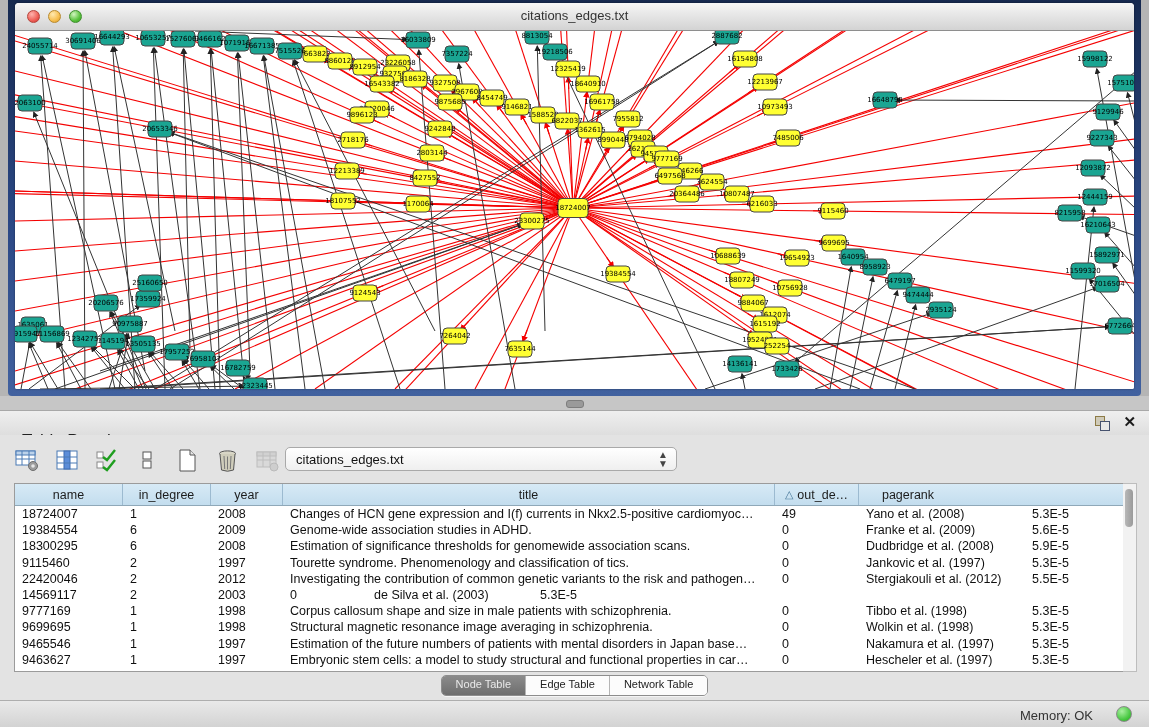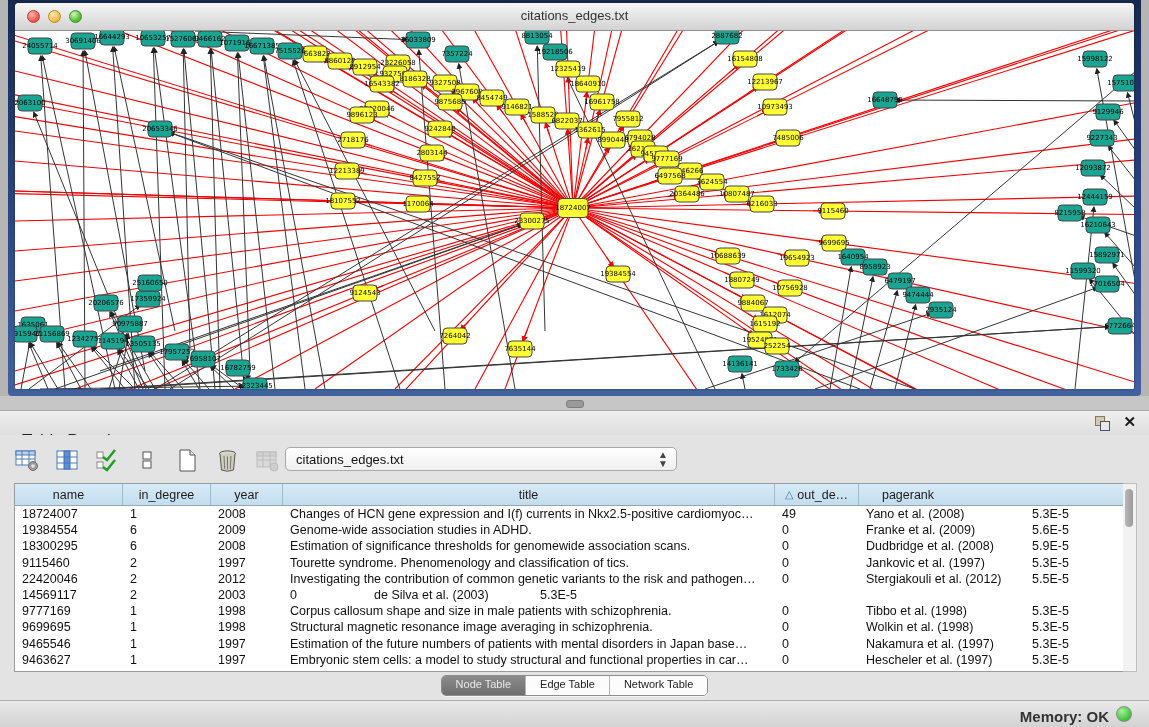--- a/index.html
+++ b/index.html
@@ -71,21 +71,21 @@
   #table-tabs{position:absolute;left:0;top:240px;width:1149px;display:flex;justify-content:center;}
   .tabset{display:flex;border:1px solid #8d8d8d;border-radius:5px;overflow:hidden;height:19px;
     box-shadow:0 1px 0 rgba(255,255,255,.6);}
   .tab{font-size:11px;padding:2px 14px 0 14px;background:#fcfcfc;color:#222;border-right:1px solid #b5b5b5;}
   .tab.selected{background:linear-gradient(180deg,#8b8b8b,#6e6e6e);color:#e9e9e9;}
   .tab:last-child{border-right:none;}
 
   
   #status-bar{position:absolute;left:0;top:700px;width:1149px;height:27px;
     background:linear-gradient(180deg,#e9e9e9,#d2d2d2);border-top:1px solid #aeaeae;}
-  #memory-label{position:absolute;right:40px;top:7px;font-size:15px;color:#333;font-weight:bold;}
+  #memory-label{position:absolute;right:56px;top:7px;font-size:13px;color:#333;}
   #memory-dot{position:absolute;right:17px;top:5px;width:14px;height:14px;border-radius:50%;
     background:radial-gradient(circle at 35% 30%,#a9f0a0,#44c63e 65%,#2e9c2a);border:1px solid #8a8a8a;}
 </style>
 </head>
 <body>
 
 <div id="graph-frame">
   <div id="mac-window">
     <div id="titlebar">
       <div class="lights">

